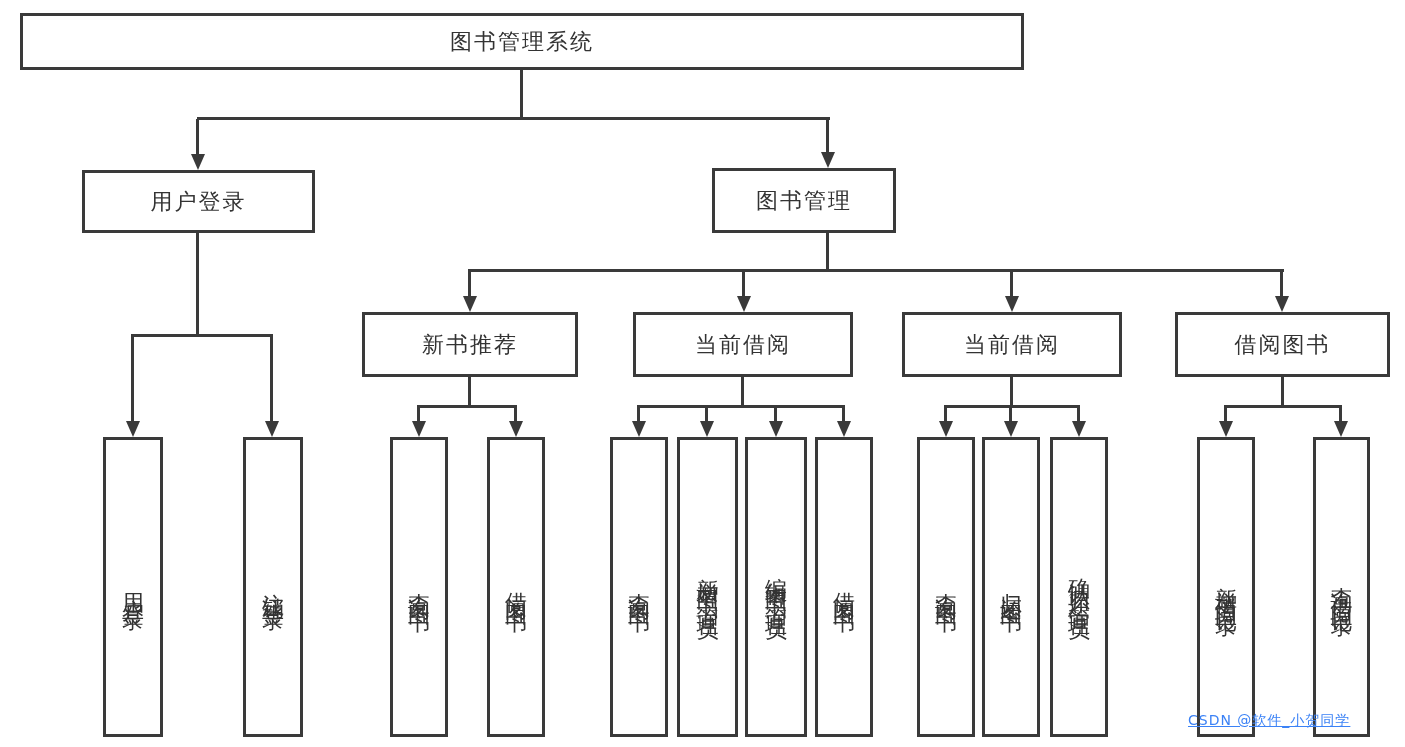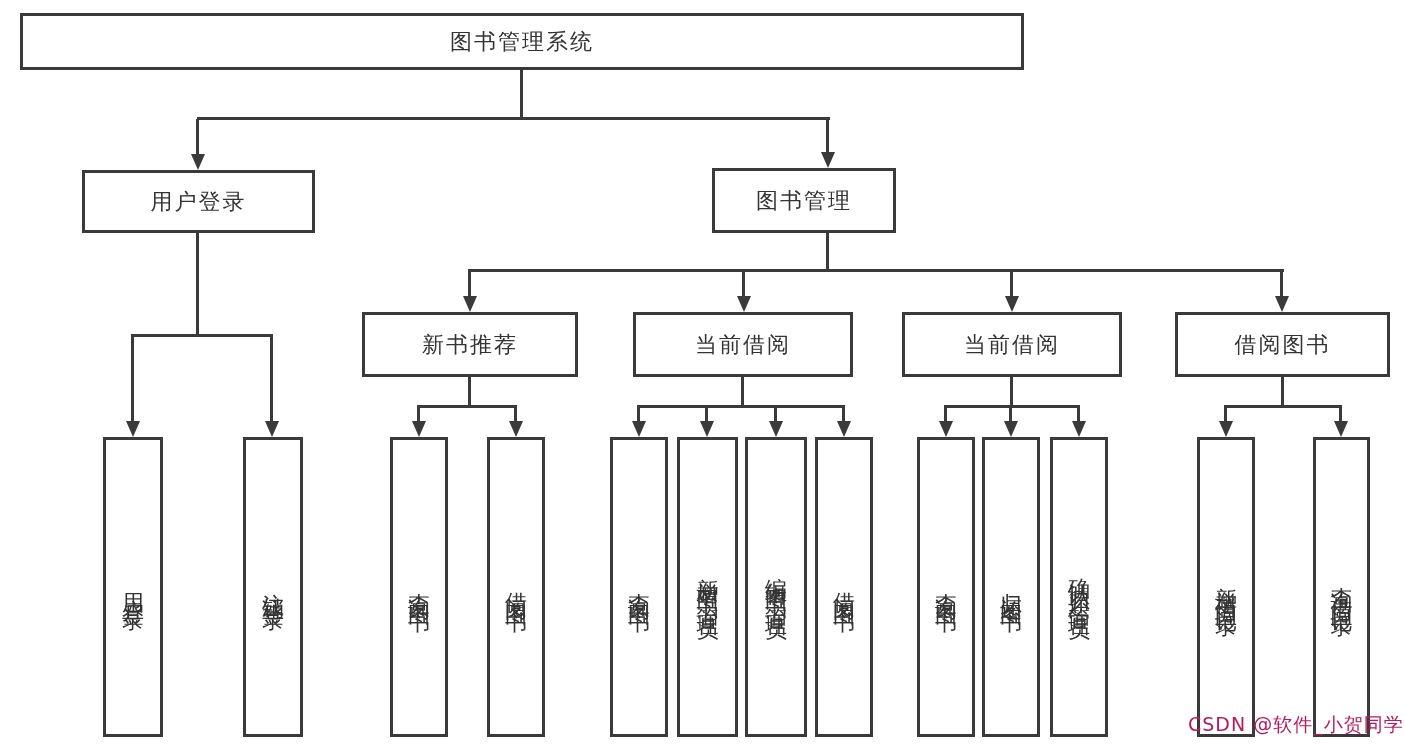--- a/index.html
+++ b/index.html
@@ -33,24 +33,25 @@
   .hline{position:absolute;height:3px;background:#3a3a3a;}
   .ahead{
     position:absolute;width:0;height:0;
     border-left:7px solid transparent;
     border-right:7px solid transparent;
     border-top:16px solid #3a3a3a;
   }
   .watermark{
     position:absolute;
     left:1188px;top:712px;
-    font-size:19px;
-    color:#be185d;
+    font-size:14px;
+    color:#3b82f6;
     letter-spacing:1px;
     white-space:nowrap;
+    text-decoration:underline;
   }
 </style>
 </head>
 <body>
 
 <div class="canvas">
 
   <div class="node" style="left:20px;top:13px;width:1004px;height:57px;">
     <span>图书管理系统</span>
   </div>

